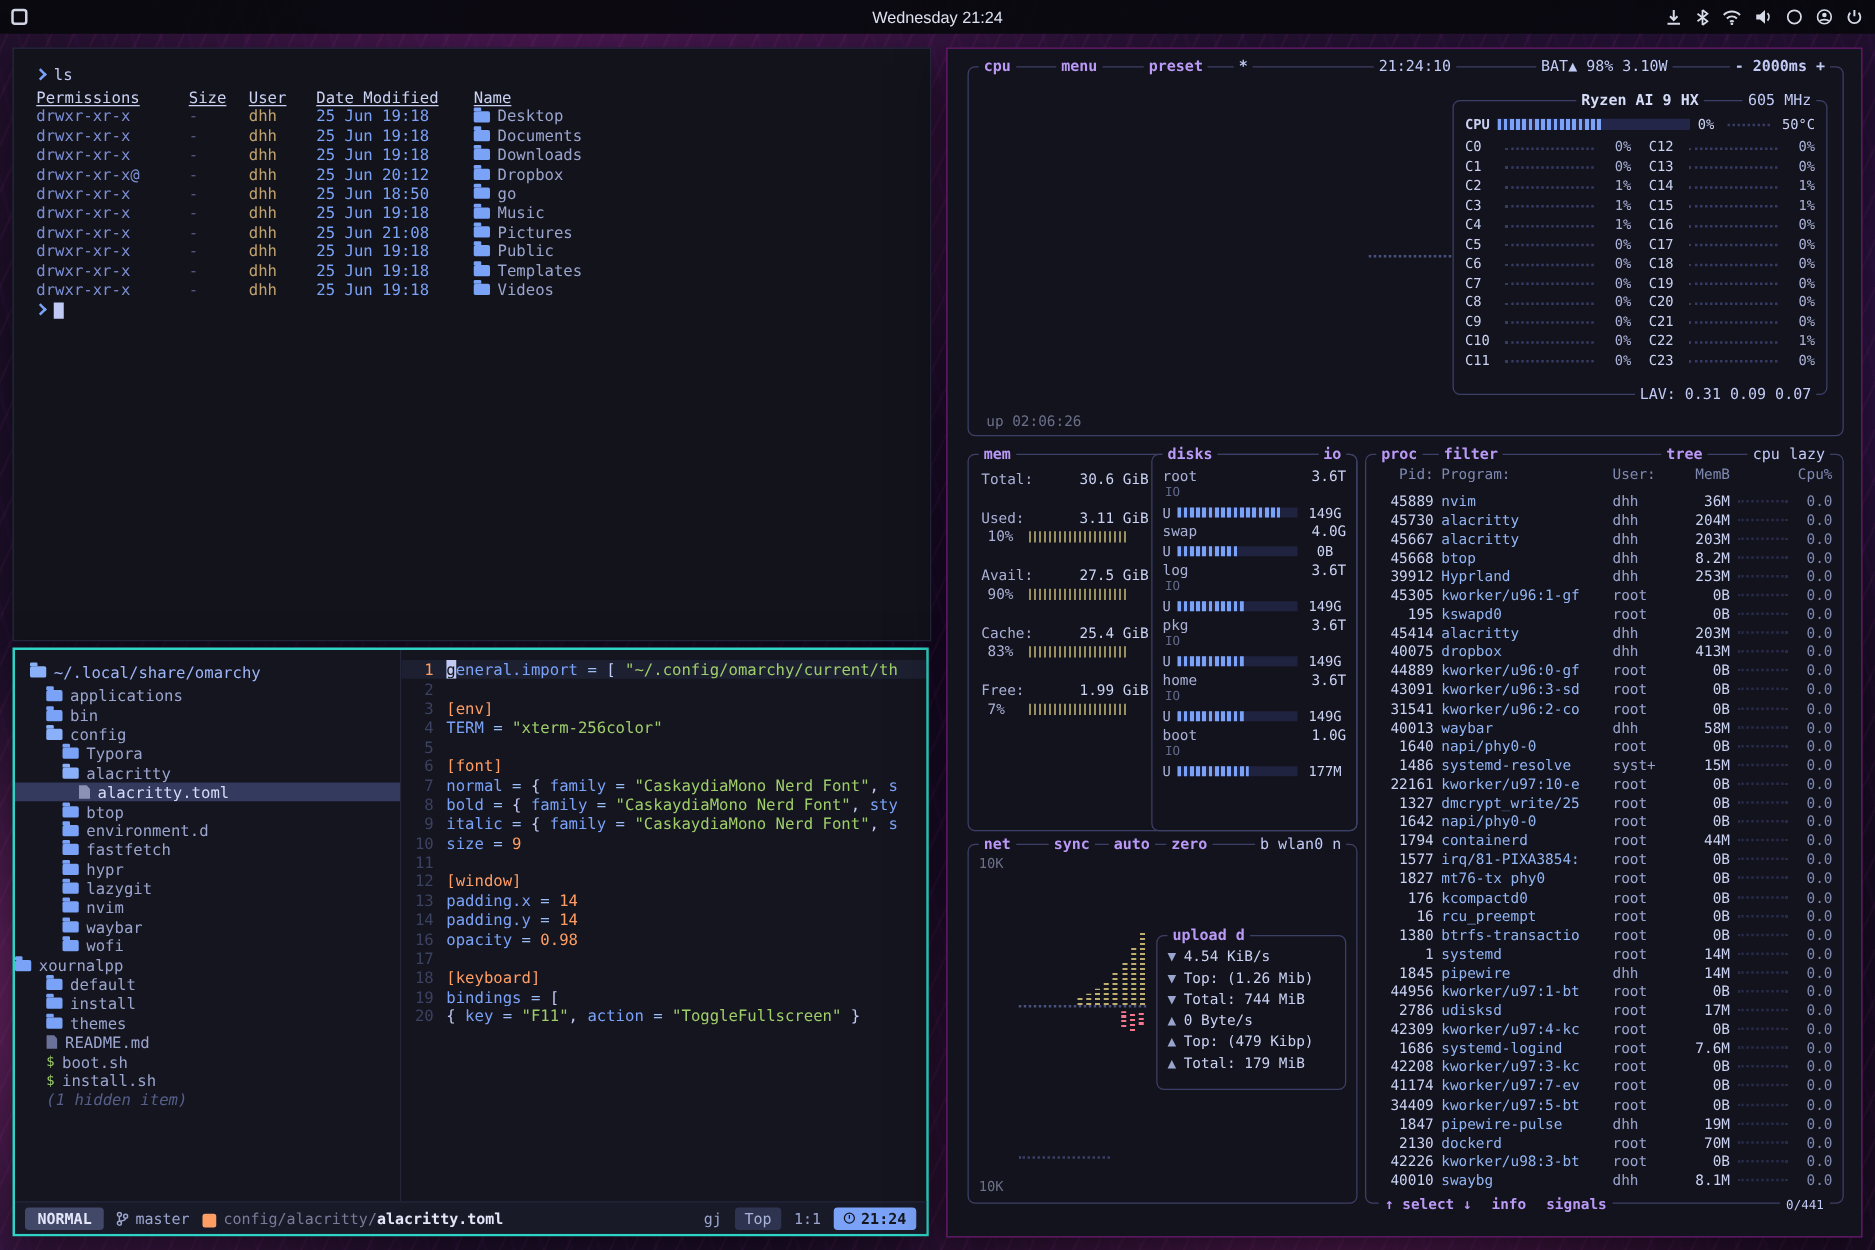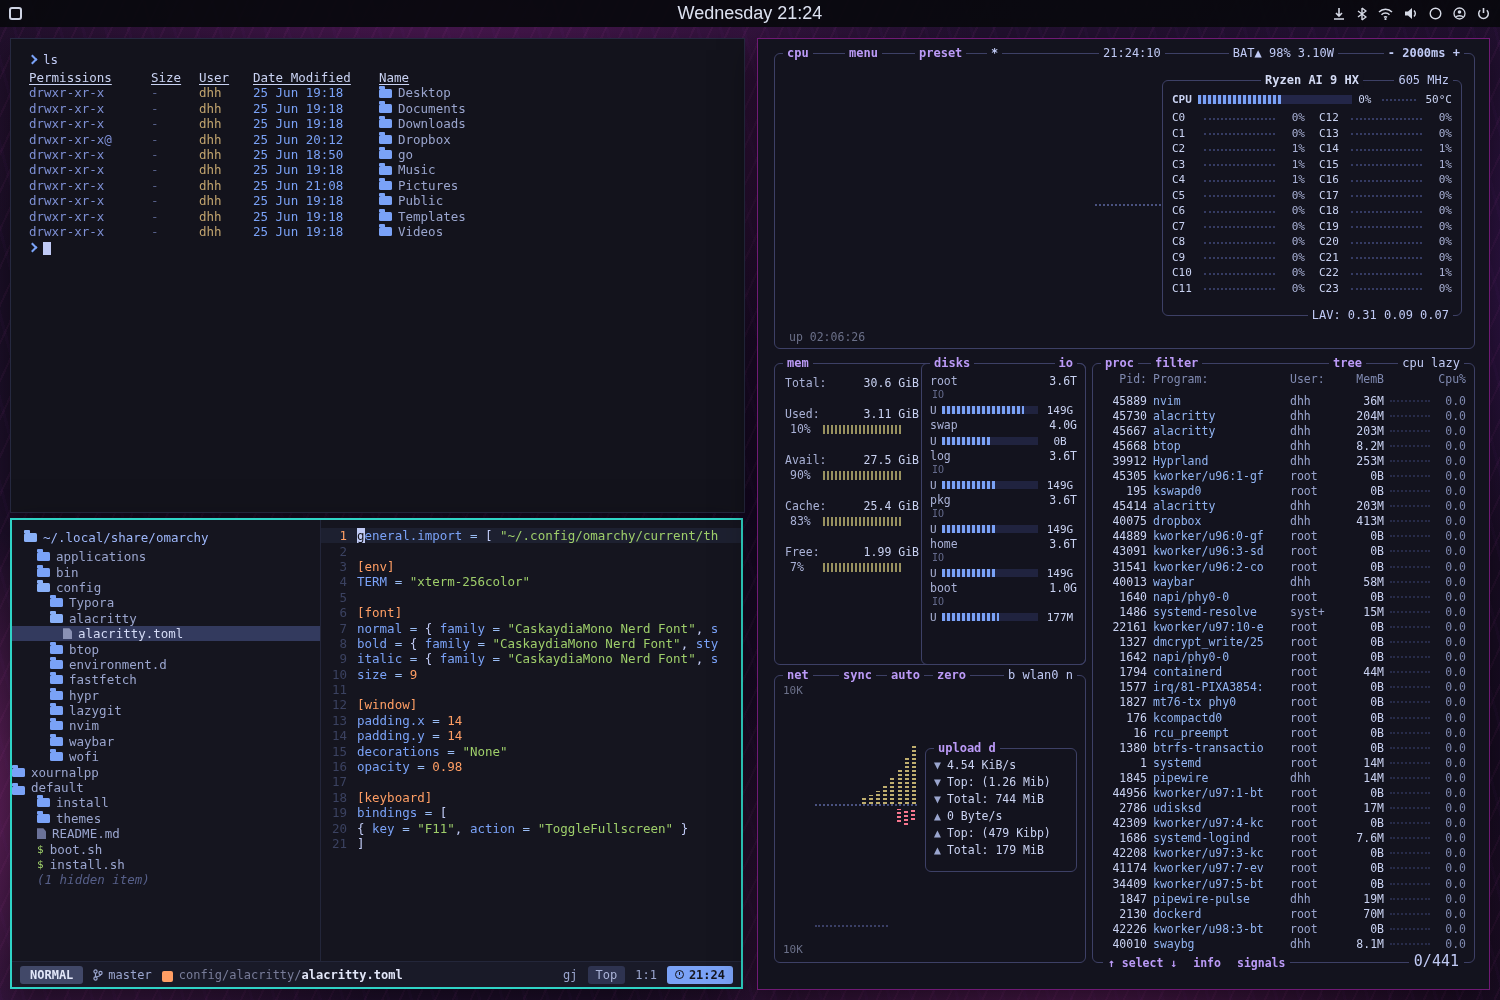--- a/index.html
+++ b/index.html
@@ -11,21 +11,21 @@
  radial-gradient(700px 480px at 90% 28%, rgba(70,26,104,.60), transparent 60%),
  radial-gradient(780px 560px at 72% 94%, rgba(172,48,150,.40), transparent 60%),
  radial-gradient(520px 400px at 50% 52%, rgba(24,10,40,.92), transparent 72%),
  linear-gradient(135deg,#1a0f26,#241132 45%,#150b1f)}
 .wallpaper::after{content:"";position:absolute;inset:0;
  background:repeating-linear-gradient(115deg, rgba(255,90,220,.05) 0 2px, transparent 2px 16px),
  repeating-linear-gradient(75deg, rgba(120,40,160,.05) 0 3px, transparent 3px 22px)}
 
 .topbar{position:absolute;left:0;top:0;width:1500px;height:27px;background:rgba(9,9,14,.94);
  display:flex;align-items:center;justify-content:center;color:#dde2f1;
- font-family:"Liberation Sans",sans-serif;font-size:18px;z-index:40}
+ font-family:"Liberation Sans",sans-serif;font-size:13px;z-index:40}
 .tb-app{position:absolute;left:9px;top:7px;width:13px;height:13px;border:2px solid #cfd4e4;border-radius:3px}
 .tb-right{position:absolute;right:10px;top:0;height:27px;display:flex;align-items:center;gap:11px}
 .tb-right svg{display:block}
 
 .win{position:absolute;box-shadow:0 12px 34px rgba(0,0,0,.55);color:#a9b1d6}
 
 .win-ls{left:10px;top:38px;width:735px;height:475px;background:#13131c;border:1px solid #262940;
  padding:13px 18px;font-size:12.5px;line-height:15.6px}
 .term-line{display:flex;align-items:center;gap:7px;height:16px}
 .chev{width:7px;height:7px;border-right:2px solid #7aa2f7;border-bottom:2px solid #7aa2f7;transform:rotate(-45deg);margin-top:-1px}
@@ -148,21 +148,21 @@
 .pcols .h-pid,.pcols .h-mem,.pcols .h-cpu{text-align:right}
 .proc-rows{position:absolute;top:29px;left:8px;right:8px;bottom:10px;overflow:hidden}
 .prow{height:15.1px;font-size:11.5px}
 .p-pid{text-align:right;color:#c9d2f2}
 .p-prog{color:#91b4f2;white-space:nowrap;overflow:hidden}
 .p-user{color:#9aa5ce}
 .p-mem{text-align:right;color:#c9d2f2}
 .p-lead{border-bottom:2px dotted #272b49;height:1px}
 .p-cpu{text-align:right;color:#7f89b0}
 .pfoot{position:absolute;bottom:-8px;left:10px;display:flex;gap:16px;background:#13131e;padding:0 5px;font-size:11.5px;color:#bb9af7;font-weight:bold}
-.pcount{position:absolute;bottom:-8px;right:10px;background:#13131e;padding:0 5px;font-size:15px;color:#c0caf5}
+.pcount{position:absolute;bottom:-8px;right:10px;background:#13131e;padding:0 5px;font-size:10px;color:#c0caf5}
 </style>
 </head>
 <body>
 
 <div class="wallpaper"></div>
 
 <div class="topbar">
   <span class="tb-app"></span>
   <span>Wednesday 21:24</span>
   <div class="tb-right">
@@ -378,21 +378,21 @@
             <span class="tlabel">waybar</span>
           </div>
           <div class="tree-row" style="padding-left: 38px;">
             <i class="fico"></i>
             <span class="tlabel">wofi</span>
           </div>
           <div class="tree-row" style="">
             <i class="fico"></i>
             <span class="tlabel">xournalpp</span>
           </div>
-          <div class="tree-row" style=" align-items: flex-end;">
+          <div class="tree-row" style="padding-left: 25px;">
             <i class="fico"></i>
             <span class="tlabel">default</span>
           </div>
           <div class="tree-row" style="padding-left: 25px;">
             <i class="fico"></i>
             <span class="tlabel">install</span>
           </div>
           <div class="tree-row" style="padding-left: 25px;">
             <i class="fico"></i>
             <span class="tlabel">themes</span>
@@ -466,46 +466,38 @@
           </div>
           <div class="codeline">
             <span class="gut">13</span>
             <span class="ctext"><span class="tk-key">padding.x</span><span class="tk-op"> = </span><span class="tk-num">14</span></span>
           </div>
           <div class="codeline">
             <span class="gut">14</span>
             <span class="ctext"><span class="tk-key">padding.y</span><span class="tk-op"> = </span><span class="tk-num">14</span></span>
           </div>
           <div class="codeline">
-            <span class="gut">15</span>
-            <span class="ctext"><span class="tk-key">decorations</span><span class="tk-op"> = </span><span class="tk-str">"None"</span></span>
-          </div>
-          <div class="codeline">
             <span class="gut">16</span>
             <span class="ctext"><span class="tk-key">opacity</span><span class="tk-op"> = </span><span class="tk-num">0.98</span></span>
           </div>
           <div class="codeline">
             <span class="gut">17</span>
             <span class="ctext"></span>
           </div>
           <div class="codeline">
             <span class="gut">18</span>
             <span class="ctext"><span class="tk-sec">[keyboard]</span></span>
           </div>
           <div class="codeline">
             <span class="gut">19</span>
             <span class="ctext"><span class="tk-key">bindings</span><span class="tk-op"> = </span><span class="tk-pun">[</span></span>
           </div>
           <div class="codeline">
             <span class="gut">20</span>
             <span class="ctext"><span class="tk-pun">{ </span><span class="tk-key">key</span><span class="tk-op"> = </span><span class="tk-str">"F11"</span><span class="tk-pun">, </span><span class="tk-key">action</span><span class="tk-op"> = </span><span class="tk-str">"ToggleFullscreen"</span><span class="tk-pun"> }</span></span>
-          </div>
-          <div class="codeline">
-            <span class="gut">21</span>
-            <span class="ctext"><span class="tk-pun">]</span></span>
           </div>
         </div>
     </div>
   </div>
   <div class="statusline">
     <span class="sl-mode">NORMAL</span>
     <span class="sl-branch">
       <svg width="10" height="12" viewBox="0 0 10 12">
           <circle cx="2.5" cy="2.5" r="1.6" stroke="#9aa5ce" fill="none" stroke-width="1.2"></circle>
           <circle cx="2.5" cy="9.5" r="1.6" stroke="#9aa5ce" fill="none" stroke-width="1.2"></circle>

